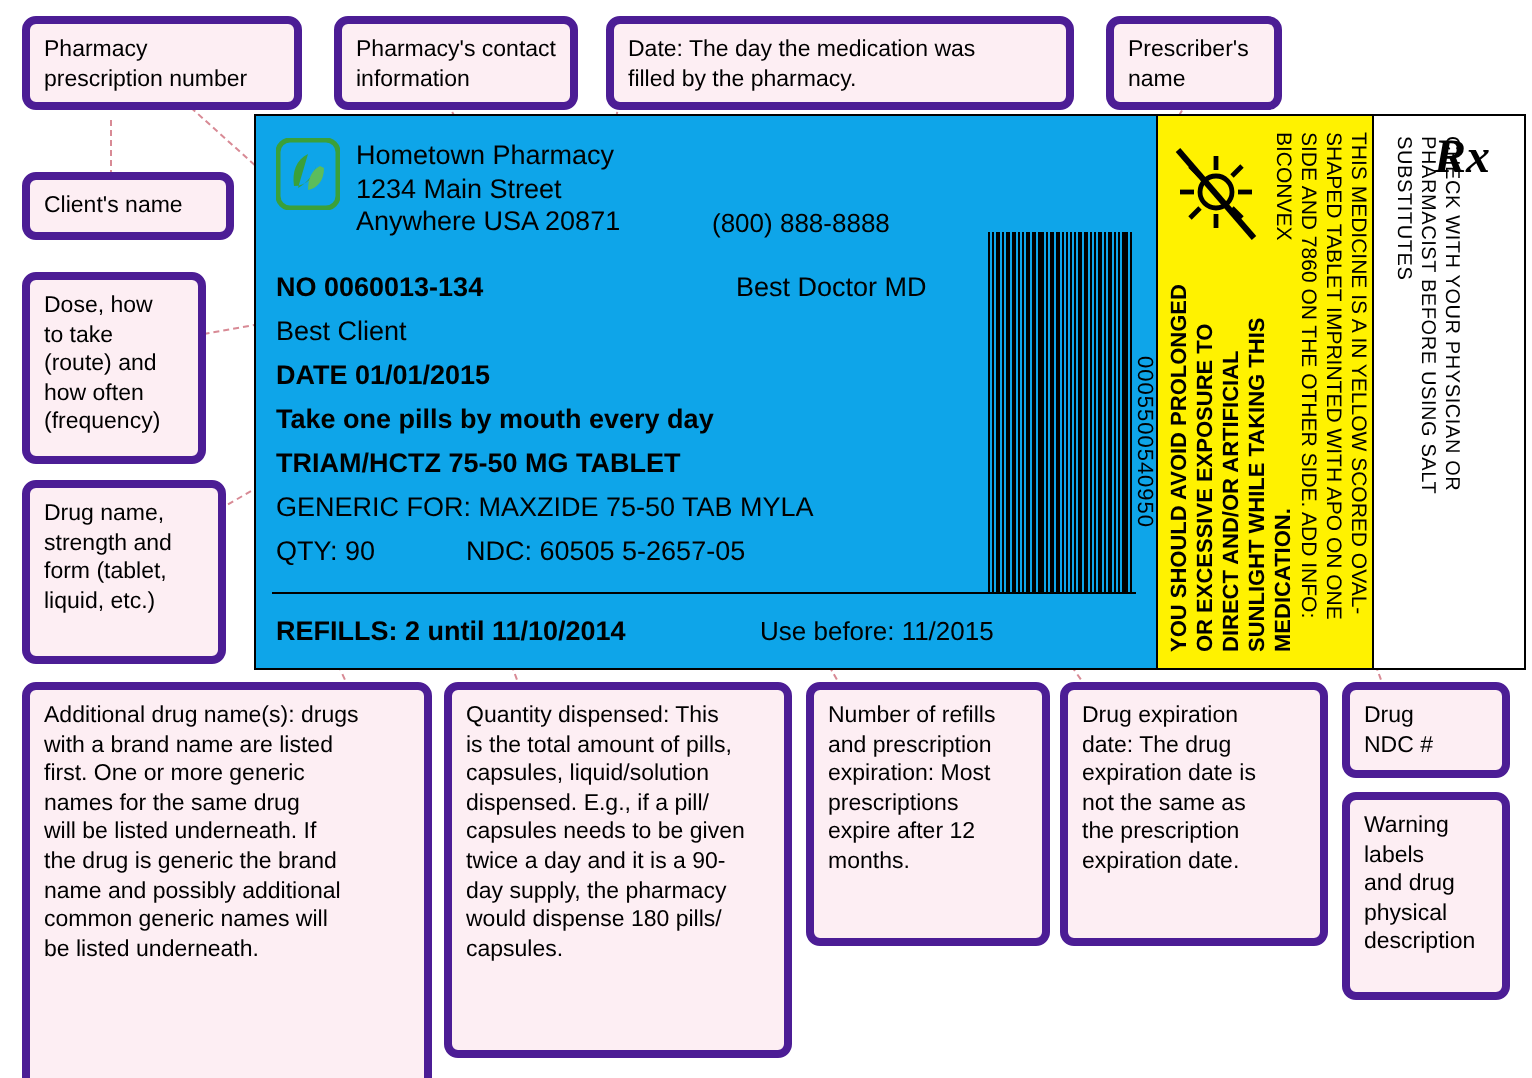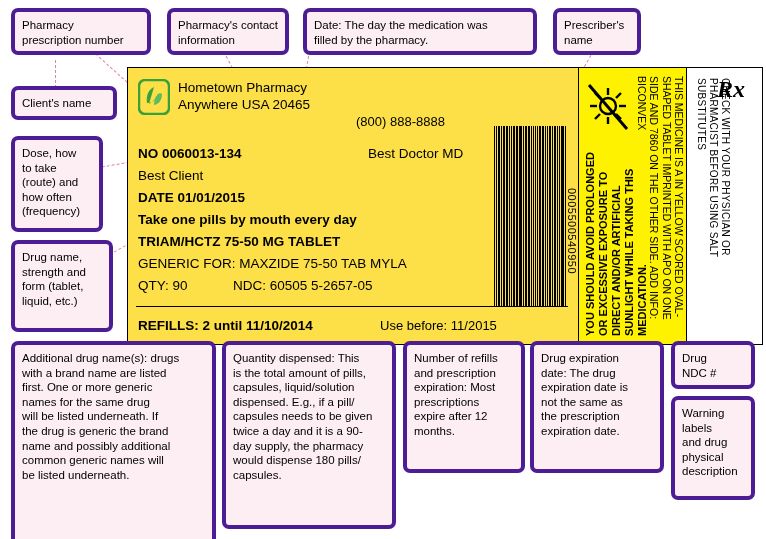--- a/index.html
+++ b/index.html
@@ -32,24 +32,23 @@
     height: 0;
   }
   
   #label-card {
     position: absolute;
     left: 127px;
     top: 57px;
     width: 636px;
     height: 278px;
     border: 1.5px solid #000;
-    background: #fde047;
+    background: #0ea5e9;
     box-sizing: border-box;
     overflow: hidden;
-    margin-top: 10px;
   }
   #label-white {
     position: absolute;
     left: 0; top: 0;
     width: 450px;
     height: 100%;
   }
   #pharm-logo {
     position: absolute;
     left: 10px;
@@ -215,21 +214,22 @@
   <div id="label-white">
 
     <svg id="pharm-logo" viewBox="0 0 32 36">
       <rect x="1" y="1" width="30" height="34" rx="6" fill="none" stroke="#3aa03a" stroke-width="2.5"></rect>
       <path d="M16 8 C10 11 8 17 9 24 C15 24 19 20 20 14 C19 18 16 22 11 25" fill="#3aa03a"></path>
       <path d="M22 14 C18 16 16 20 16 26 C21 25 24 21 24 15 Z" fill="#5cbd5c"></path>
     </svg>
 
     <div id="pharm-name">
       <div>Hometown Pharmacy</div>
-      <div>Anywhere USA 20465</div>
+      <div>1234 Main Street</div>
+      <div>Anywhere USA 20871</div>
     </div>
     <div id="pharm-phone">(800) 888-8888</div>
 
     <div class="lbl-line bold" id="rx-no">NO 0060013-134</div>
     <div id="prescriber">Best Doctor MD</div>
     <div class="lbl-line" id="client">Best Client</div>
     <div class="lbl-line bold" id="date-line">DATE 01/01/2015</div>
     <div class="lbl-line bold" id="sig">Take one pills by mouth every day</div>
     <div class="lbl-line bold" id="drug">TRIAM/HCTZ 75-50 MG TABLET</div>
     <div class="lbl-line" id="generic">GENERIC FOR: MAXZIDE 75-50 TAB MYLA</div>

